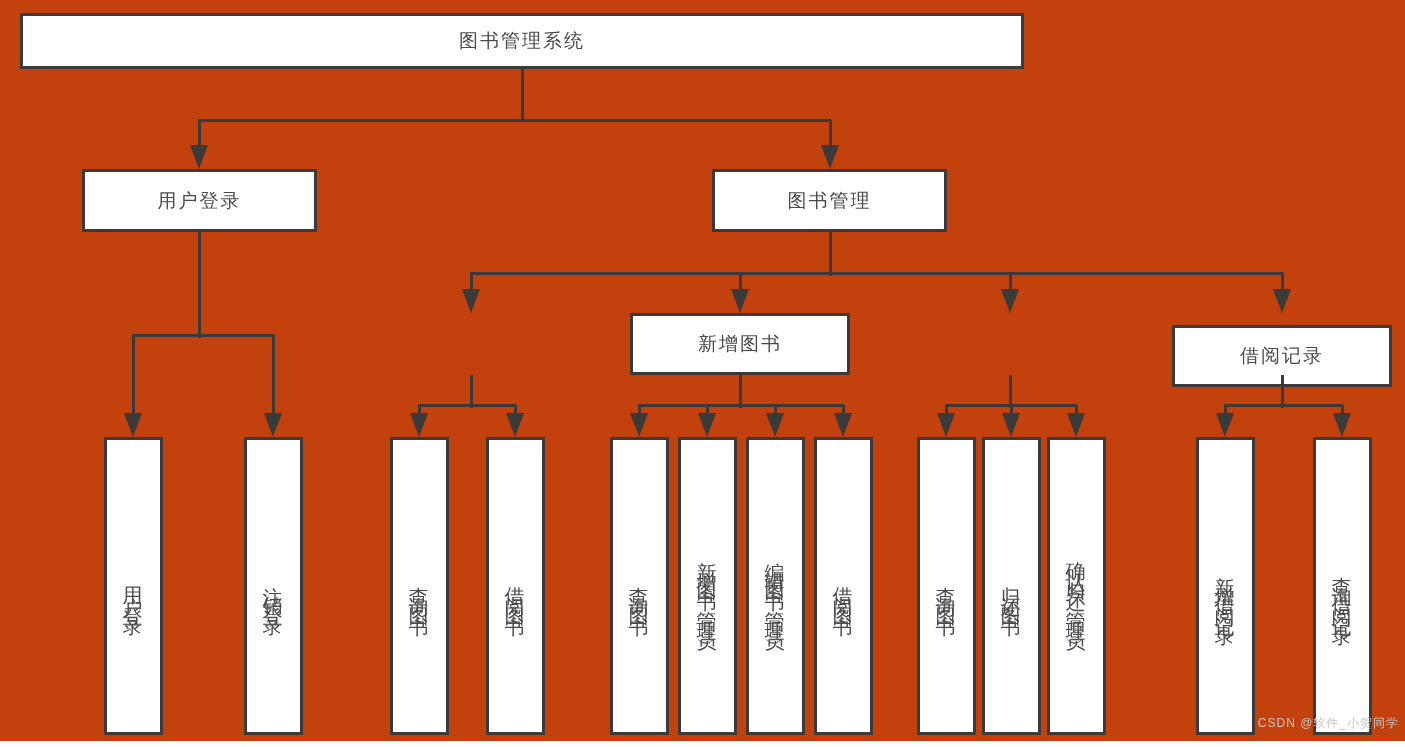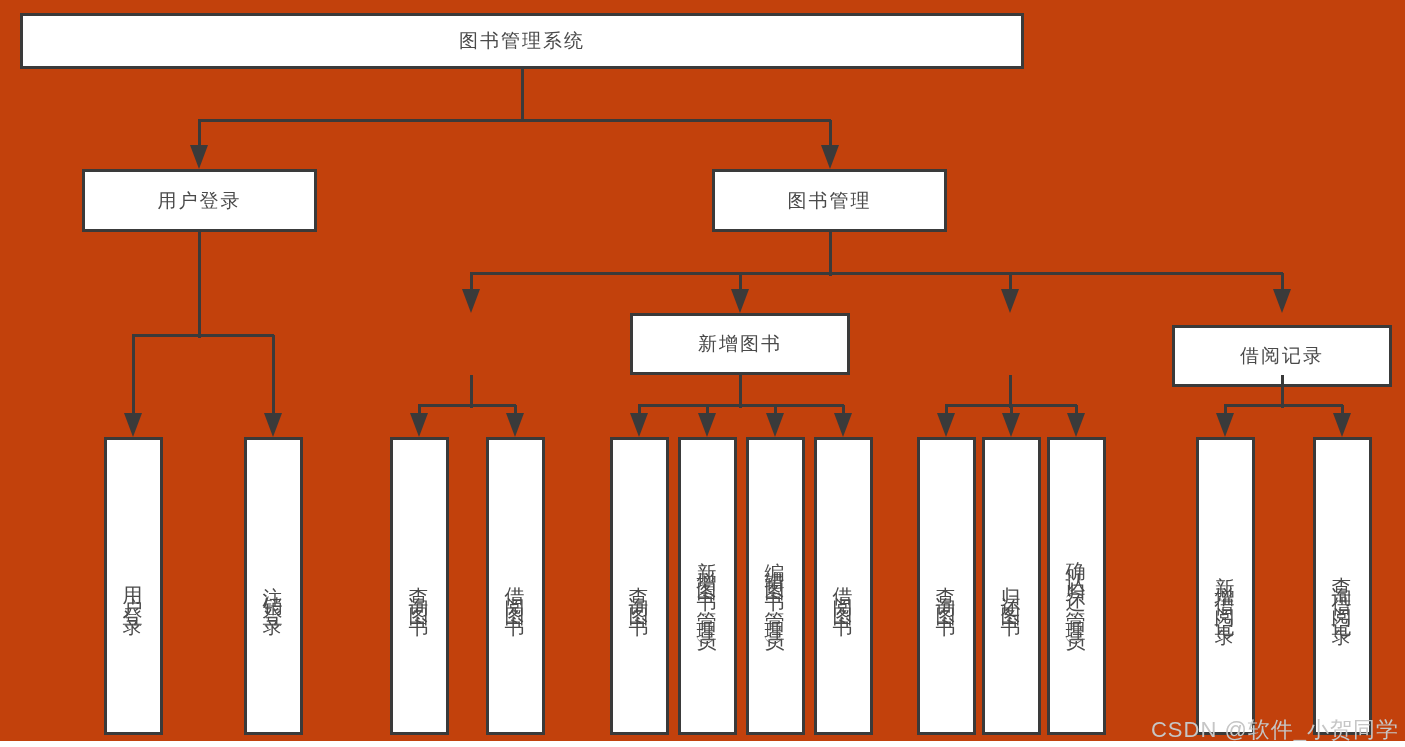--- a/index.html
+++ b/index.html
@@ -37,21 +37,21 @@
   .arrow{
     position:absolute;
     width:0;height:0;
     border-left:9px solid transparent;
     border-right:9px solid transparent;
     border-top:24px solid var(--line,#3a3a3a);
   }
   #watermark{
     position:absolute;
     right:6px;top:715px;
-    font-size:22px;
+    font-size:12px;
     letter-spacing:1px;
     color:var(--watermark,#c6c6c6);
     z-index:5;
     white-space:nowrap;
   }
 </style>
 </head>
 <body>
 
 <div id="canvas">

